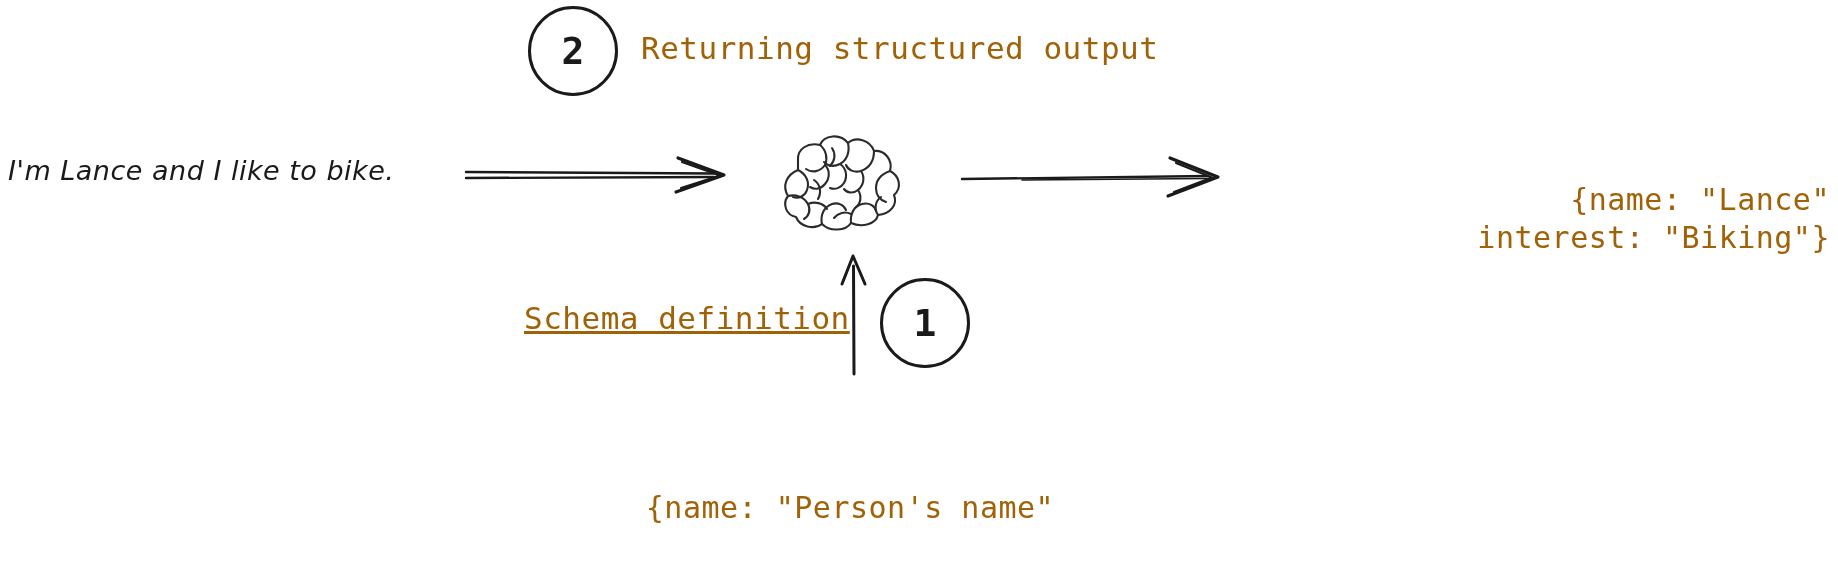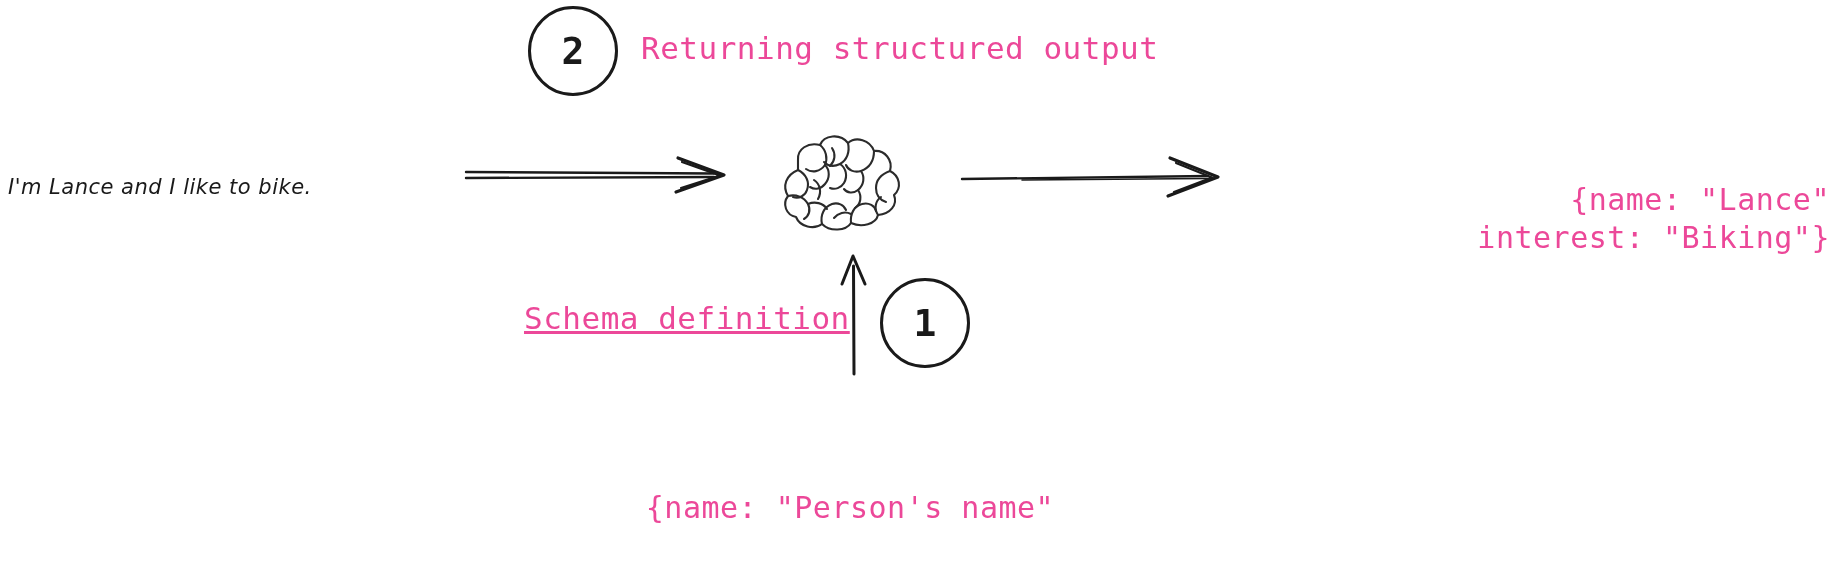--- a/index.html
+++ b/index.html
@@ -13,21 +13,21 @@
   #canvas {
     position: relative;
     width: 1838px;
     height: 566px;
     background: #ffffff;
     overflow: hidden;
   }
 
   .mono {
     font-family: "DejaVu Sans Mono", monospace;
-    color: #ec4899;
+    color: #a16207;
     white-space: pre;
     letter-spacing: 0.5px;
   }
 
   .hand {
     font-family: "DejaVu Sans", sans-serif;
     color: #1a1a1a;
     white-space: pre;
     font-style: italic;
     letter-spacing: 0.5px;
@@ -58,22 +58,22 @@
     left: 641px;
     top: 28px;
     font-size: 31px;
     line-height: 40px;
   }
 
   
   #input-utterance {
     position: absolute;
     left: 8px;
-    top: 166px;
-    font-size: 21px;
+    top: 150px;
+    font-size: 27px;
     line-height: 42px;
   }
 
   
   .arrow-svg {
     position: absolute;
     overflow: visible;
   }
   .arrow-svg path,
   .arrow-svg line {

